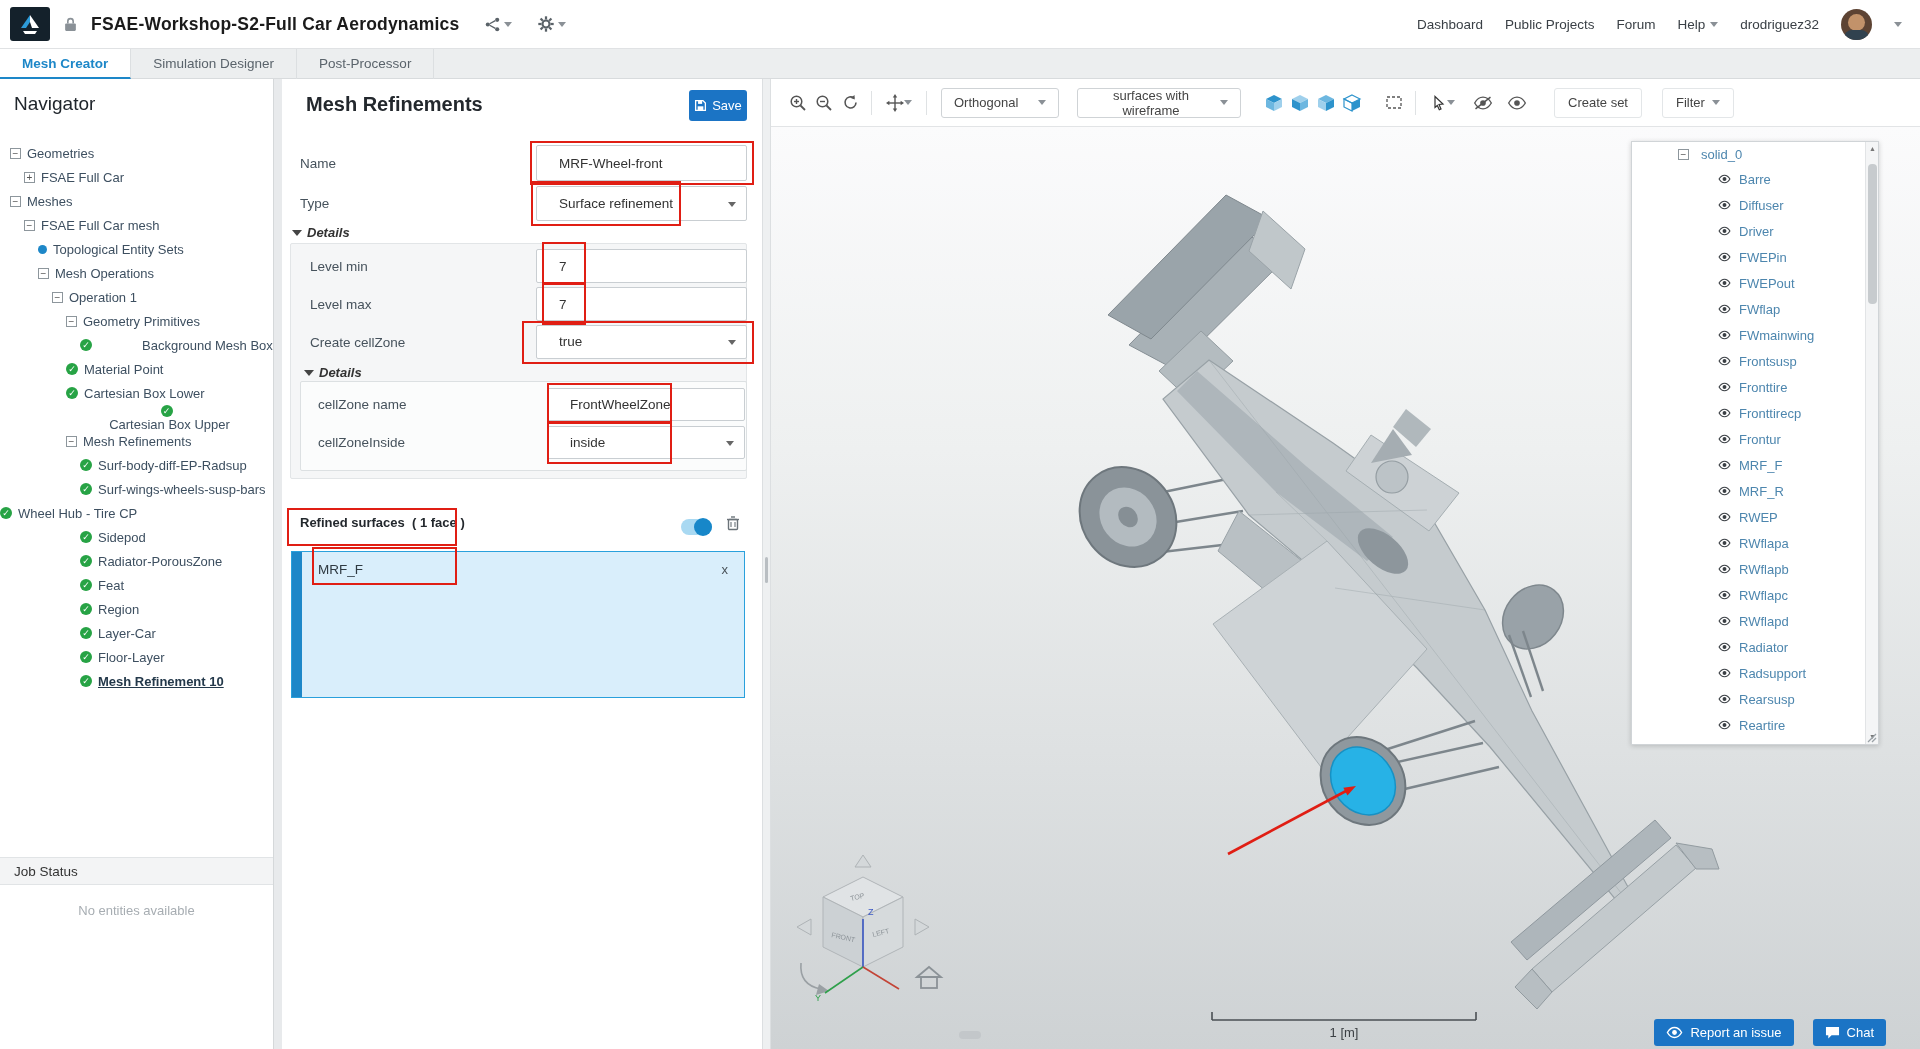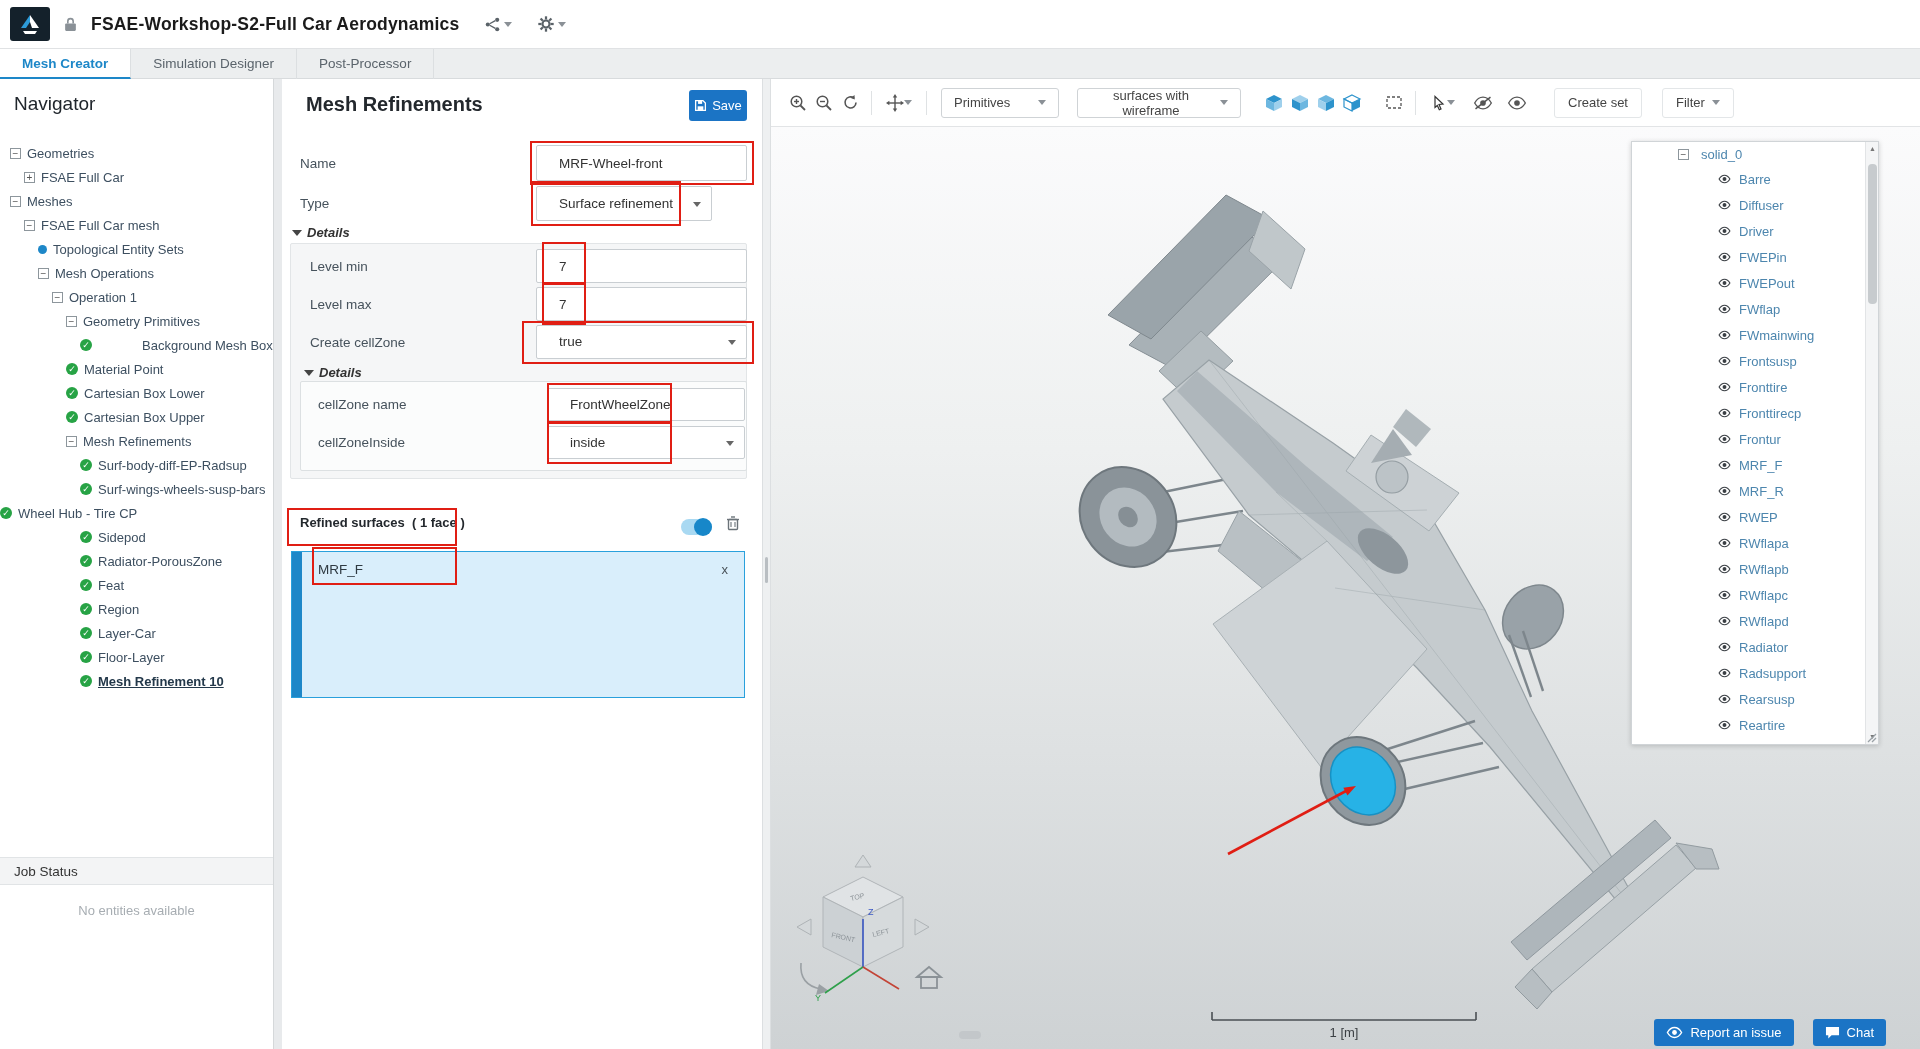--- a/index.html
+++ b/index.html
@@ -169,20 +169,43 @@
         <rect x="-1.4" y="-9.6" width="2.8" height="4" transform="rotate(135)"></rect>
         <rect x="-1.4" y="-9.6" width="2.8" height="4" transform="rotate(180)"></rect>
         <rect x="-1.4" y="-9.6" width="2.8" height="4" transform="rotate(225)"></rect>
         <rect x="-1.4" y="-9.6" width="2.8" height="4" transform="rotate(270)"></rect>
         <rect x="-1.4" y="-9.6" width="2.8" height="4" transform="rotate(315)"></rect>
       </g>
     </svg>
       <span class="chev"></span>
   </span>
 
+  <div id="topbar-right">
+
+      <span class="nav-item">
+        <span>Dashboard</span>
+      </span>
+
+      <span class="nav-item">
+        <span>Public Projects</span>
+      </span>
+
+      <span class="nav-item">
+        <span>Forum</span>
+      </span>
+
+      <span class="nav-item has-chevron">
+        <span>Help</span>
+        <span class="chev"></span>
+      </span>
+
+    <span class="username">drodriguez32</span>
+    <span class="avatar"></span>
+    <span class="chev"></span>
+  </div>
 </div>
 
 <div id="tabbar">
 
     <div class="tab active"><span>Mesh Creator</span></div>
 
     <div class="tab"><span>Simulation Designer</span></div>
 
     <div class="tab"><span>Post-Processor</span></div>
 
@@ -240,21 +263,21 @@
       <div class="tree-row" style="padding-left: 66px;">
         <span class="tree-icon ic-check"></span>
         <span class="tree-label">Material Point</span>
       </div>
 
       <div class="tree-row" style="padding-left: 66px;">
         <span class="tree-icon ic-check"></span>
         <span class="tree-label">Cartesian Box Lower</span>
       </div>
 
-      <div class="tree-row" style="padding-left: 66px;">
+      <div class="tree-row" style="padding-left: 66px; flex-direction: column;">
         <span class="tree-icon ic-check"></span>
         <span class="tree-label">Cartesian Box Upper</span>
       </div>
 
       <div class="tree-row" style="padding-left: 66px;">
         <span class="tree-icon ic-minus"></span>
         <span class="tree-label">Mesh Refinements</span>
       </div>
 
       <div class="tree-row" style="padding-left: 80px;">
@@ -322,21 +345,21 @@
       <rect x="5" y="2.5" width="5" height="3.5" fill="#fff"></rect>
       <rect x="4.5" y="9" width="7" height="4.5" fill="#fff"></rect>
     </svg>
     <span>Save</span>
   </button>
 
   <span class="plabel" style="left:18px; top:77px;">Name</span>
   <input class="tinput" style="left: 254px; top: 66px; width: 211px;" value="MRF-Wheel-front">
 
   <span class="plabel" style="left:18px; top:117px;">Type</span>
-  <div class="pselect" style="left:254px; top:107px; width:176px;">
+  <div class="pselect" style="left:254px; top:107px; width:211px;">
     <span>Surface refinement</span><span class="caret"></span>
   </div>
 
   <div class="dheader" style="left:10px; top:146px;">
     <span class="tri-down"></span>
     <span>Details</span>
   </div>
 
   <div class="graybox" style="left:8px; top:164px; width:457px; height:236px;"></div>
 
@@ -534,21 +557,21 @@
           <line x1="2" y1="9" x2="16" y2="9" stroke="#555" stroke-width="1.4"></line>
           <polygon points="9,0 6.8,3.4 11.2,3.4" fill="#555"></polygon>
           <polygon points="9,18 6.8,14.6 11.2,14.6" fill="#555"></polygon>
           <polygon points="0,9 3.4,6.8 3.4,11.2" fill="#555"></polygon>
           <polygon points="18,9 14.6,6.8 14.6,11.2" fill="#555"></polygon>
         </svg>
       <span class="chev"></span>
     </button>
     <div class="vpsep"></div>
     <button class="dropbtn" style="margin-left:6px; width:118px; justify-content:space-between;">
-      <span>Primitives</span>
+      <span>Orthogonal</span>
         <span class="chev"></span>
     </button>
     <button class="dropbtn" style="margin-left:18px; width:164px; justify-content:space-between;">
       <span>surfaces with wireframe</span>
         <span class="chev"></span>
     </button>
     <button class="vpbtn" style="margin-left:20px;">
       <svg width="22" height="20" viewBox="0 0 22 20">
           <polygon points="11,2 19,6 11,10 3,6" fill="#2d93cc"></polygon>
           <polygon points="3,6 11,10 11,18 3,14" fill="#6db7e0"></polygon>

